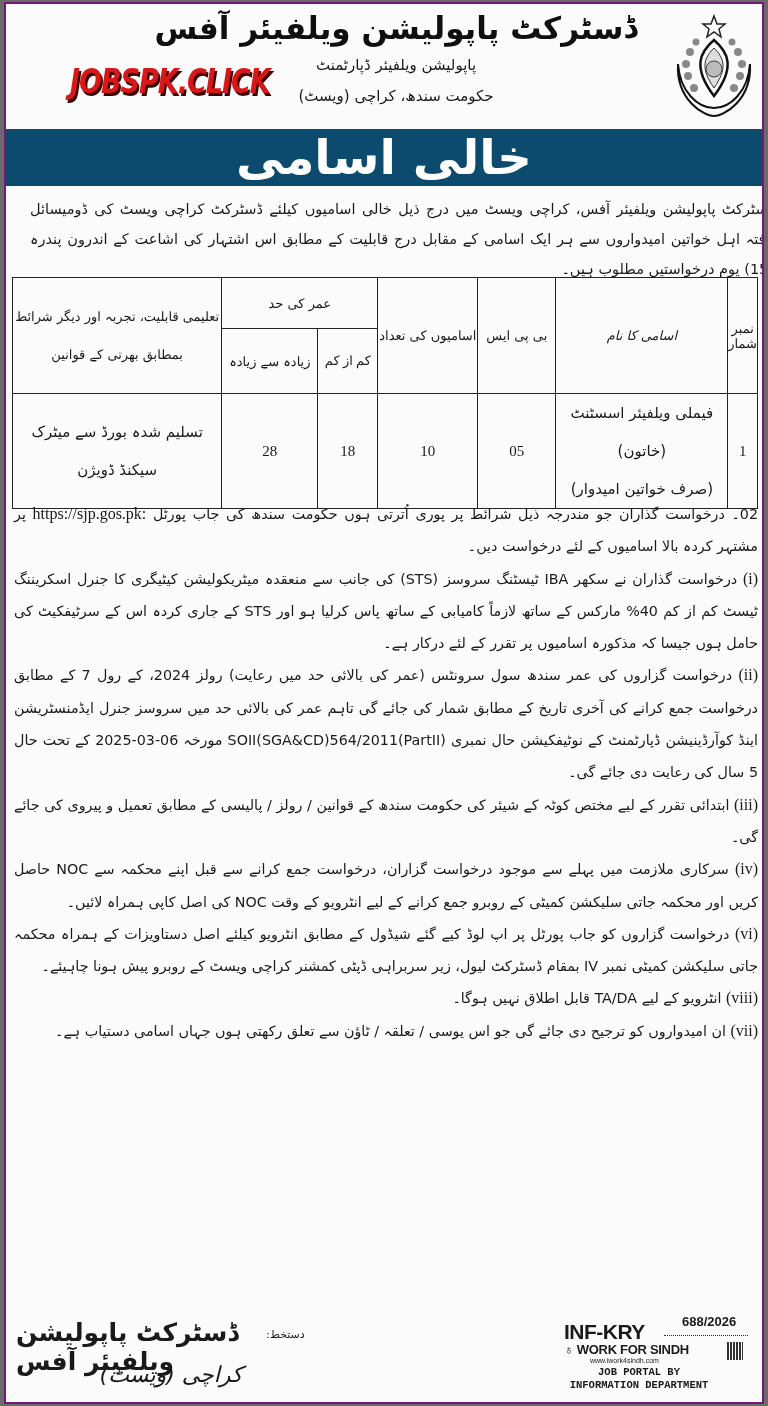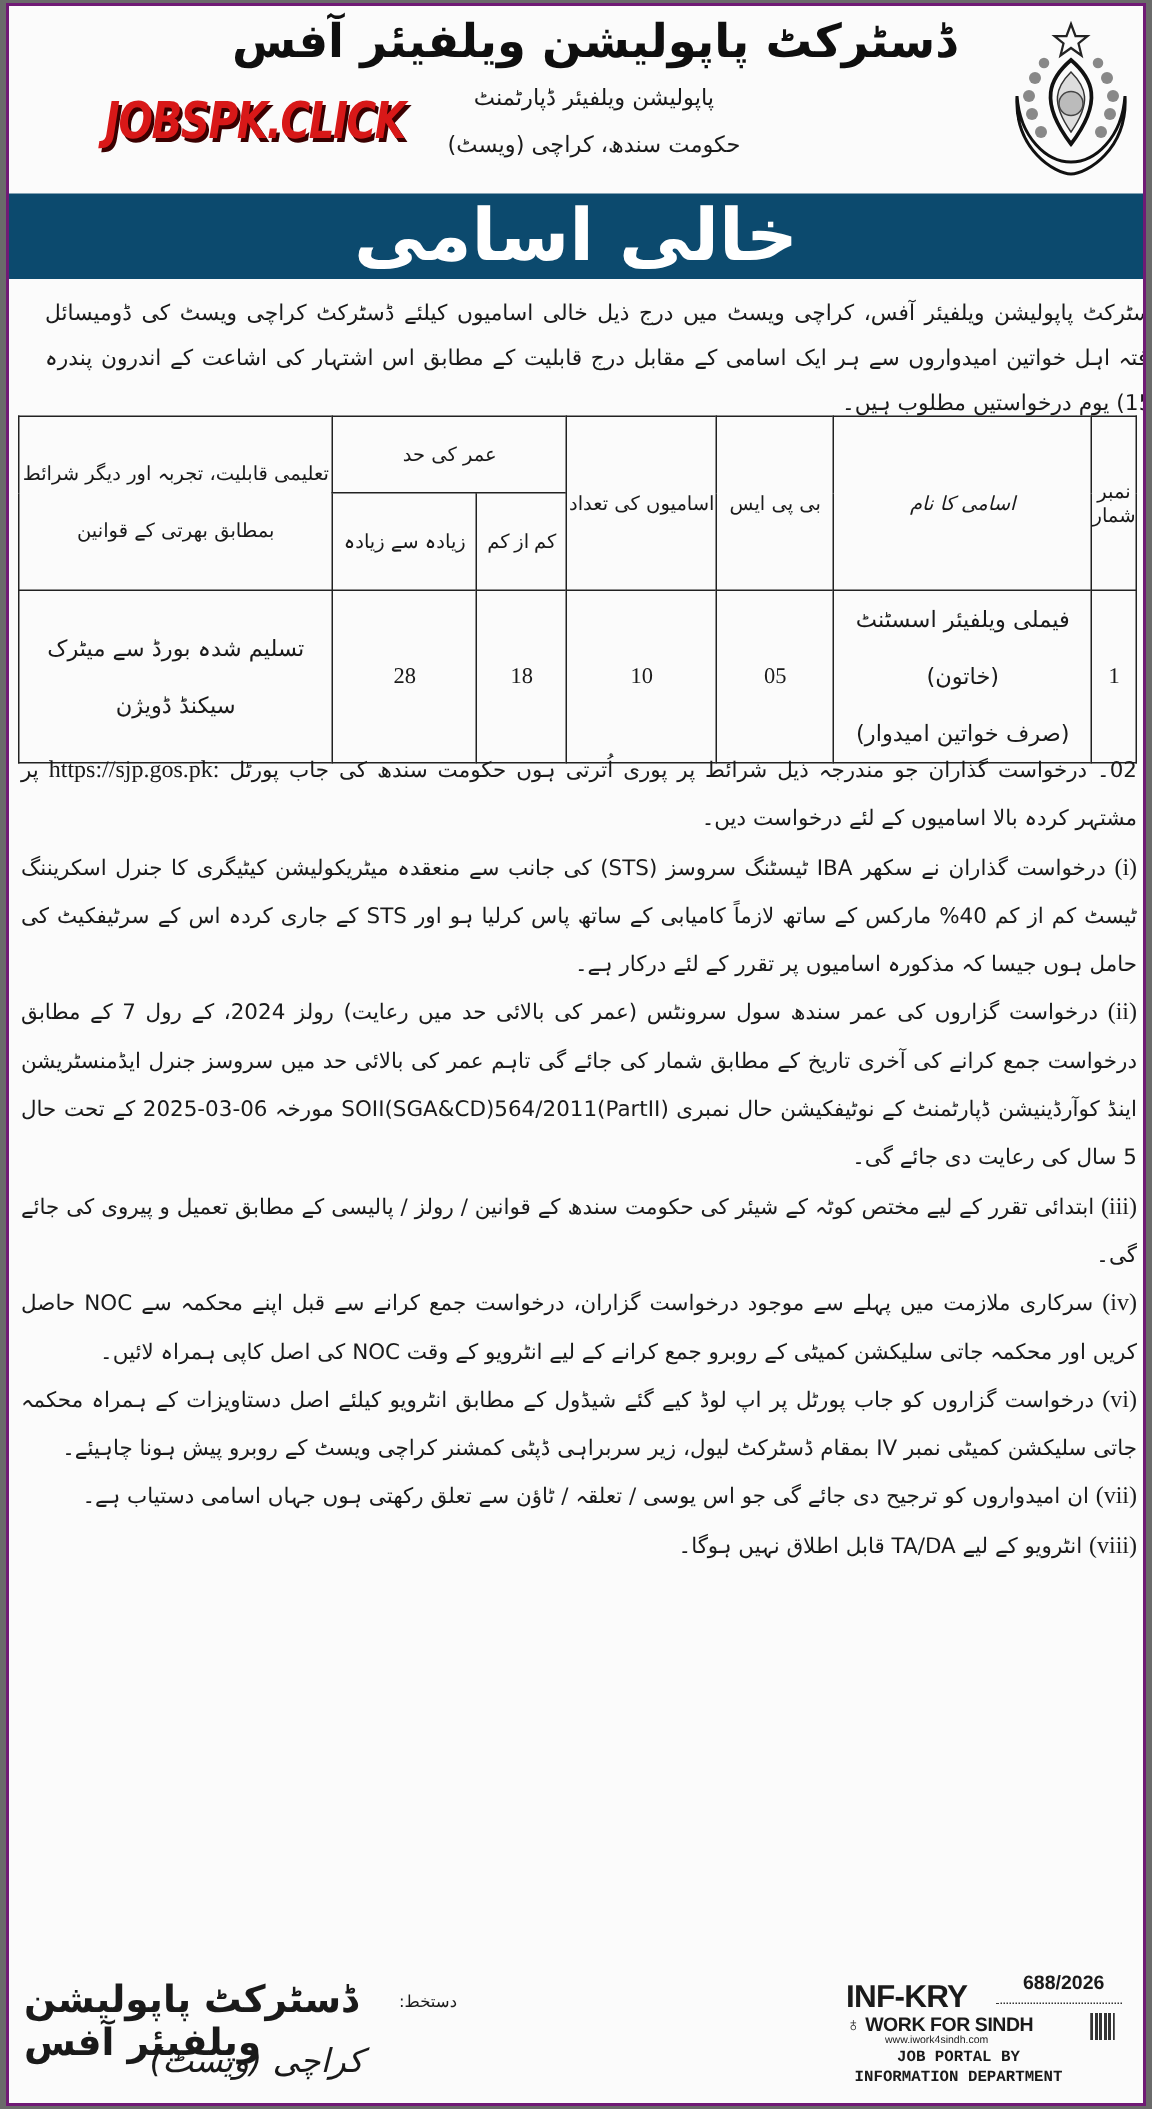--- a/index.html
+++ b/index.html
@@ -149,22 +149,22 @@
     <p class="para">
       <span>02۔ درخواست گذاران جو مندرجہ ذیل شرائط پر پوری اُترتی ہوں حکومت سندھ کی جاب پورٹل</span>
       <span class="latin">https://sjp.gos.pk:</span>
       <span>پر مشتہر کردہ بالا اسامیوں کے لئے درخواست دیں۔</span>
     </p>
     <p class="para"><span class="latin">(i)</span> <span>درخواست گذاران نے سکھر IBA ٹیسٹنگ سروسز (STS) کی جانب سے منعقدہ میٹریکولیشن کیٹیگری کا جنرل اسکریننگ ٹیسٹ کم از کم 40% مارکس کے ساتھ لازماً کامیابی کے ساتھ پاس کرلیا ہو اور STS کے جاری کردہ اس کے سرٹیفکیٹ کی حامل ہوں جیسا کہ مذکورہ اسامیوں پر تقرر کے لئے درکار ہے۔</span></p>
     <p class="para"><span class="latin">(ii)</span> <span>درخواست گزاروں کی عمر سندھ سول سرونٹس (عمر کی بالائی حد میں رعایت) رولز 2024، کے رول 7 کے مطابق درخواست جمع کرانے کی آخری تاریخ کے مطابق شمار کی جائے گی تاہم عمر کی بالائی حد میں سروسز جنرل ایڈمنسٹریشن اینڈ کوآرڈینیشن ڈپارٹمنٹ کے نوٹیفکیشن حال نمبری SOII(SGA&amp;CD)564/2011(PartII) مورخہ 06-03-2025 کے تحت حال 5 سال کی رعایت دی جائے گی۔</span></p>
     <p class="para"><span class="latin">(iii)</span> <span>ابتدائی تقرر کے لیے مختص کوٹہ کے شیئر کی حکومت سندھ کے قوانین / رولز / پالیسی کے مطابق تعمیل و پیروی کی جائے گی۔</span></p>
     <p class="para"><span class="latin">(iv)</span> <span>سرکاری ملازمت میں پہلے سے موجود درخواست گزاران، درخواست جمع کرانے سے قبل اپنے محکمہ سے NOC حاصل کریں اور محکمہ جاتی سلیکشن کمیٹی کے روبرو جمع کرانے کے لیے انٹرویو کے وقت NOC کی اصل کاپی ہمراہ لائیں۔</span></p>
     <p class="para"><span class="latin">(vi)</span> <span>درخواست گزاروں کو جاب پورٹل پر اپ لوڈ کیے گئے شیڈول کے مطابق انٹرویو کیلئے اصل دستاویزات کے ہمراہ محکمہ جاتی سلیکشن کمیٹی نمبر IV بمقام ڈسٹرکٹ لیول، زیر سربراہی ڈپٹی کمشنر کراچی ویسٹ کے روبرو پیش ہونا چاہیئے۔</span></p>
+    <p class="para"><span class="latin">(viii)</span> <span>انٹرویو کے لیے TA/DA قابل اطلاق نہیں ہوگا۔</span></p>
     <p class="para"><span class="latin">(vii)</span> <span>ان امیدواروں کو ترجیح دی جائے گی جو اس یوسی / تعلقہ / ٹاؤن سے تعلق رکھتی ہوں جہاں اسامی دستیاب ہے۔</span></p>
-    <p class="para"><span class="latin">(viii)</span> <span>انٹرویو کے لیے TA/DA قابل اطلاق نہیں ہوگا۔</span></p>
   </div>
 
   <div class="footer">
     <div class="sign-label urdu">دستخط:</div>
     <div class="sign-title urdu">ڈسٹرکٹ پاپولیشن ویلفیئر آفس</div>
     <div class="sign-place urdu">کراچی (ویسٹ)</div>
 
     <div class="inf">
       <div class="inf-code">INF-KRY</div>
       <div class="inf-num">688/2026</div>

